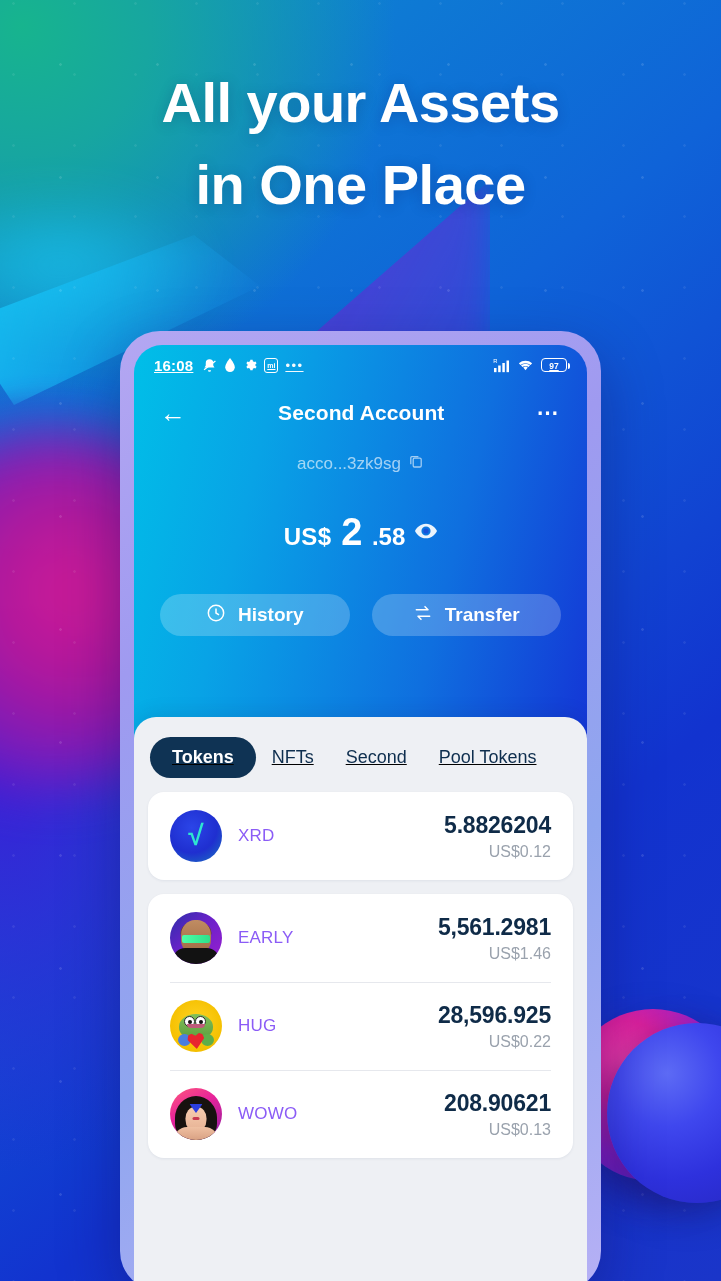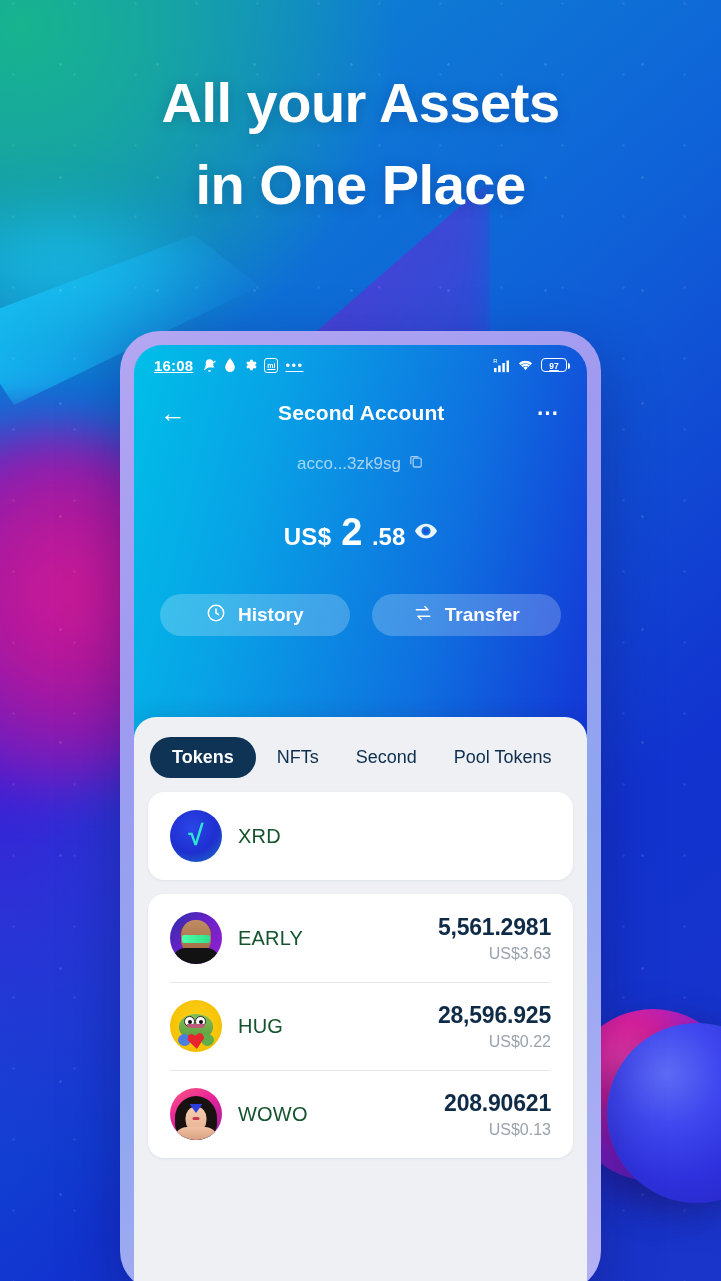--- a/index.html
+++ b/index.html
@@ -150,21 +150,21 @@
   }
 
   
   .sheet {
     position:absolute; left:0; right:0; bottom:0; top:372px;
     background:#eef0f4;
     border-radius:22px 22px 0 0;
     padding:14px 14px 0 14px;
     box-shadow:0 -4px 18px rgba(10,30,90,.12);
   }
-  .tabs { display:flex; align-items:center; gap:5px; padding:6px 2px 14px 2px; }
+  .tabs { display:flex; align-items:center; padding:6px 2px 14px 2px;text-decoration:underline; }
   .tab {
     font-size:18px; color:#0e2e4e; padding:10px 16px; border-radius:22px;
     white-space:nowrap;
   }
   .tab.active { background:#0f3354; color:#fff; font-weight:bold; padding:10px 22px; }
 
   
   .token-card {
     background:#fff; border-radius:16px; margin-bottom:14px;
     box-shadow:0 1px 3px rgba(18,40,90,.07);
@@ -174,21 +174,21 @@
     display:flex; align-items:center; padding:18px 22px; gap:16px; position:relative;
   }
   .token-row + .token-row::before {
     content:""; position:absolute; left:22px; right:22px; top:0; height:1px;
     background:#e6e8ed;
   }
   .t-icon {
     width:52px; height:52px; border-radius:50%; flex:0 0 52px;
     position:relative; overflow:hidden;
   }
-  .t-symbol { font-size:20px; color:#14532d; flex:1; letter-spacing:.2px; }
+  .t-symbol { font-size:17px; color:#8b5cf6; flex:1; letter-spacing:.2px; }
   .t-right { text-align:right; }
   .t-amount { font-size:23px; font-weight:bold; color:#0f2b48; letter-spacing:-.2px; }
   .t-fiat { font-size:16px; color:#9aa2ad; margin-top:4px; }
 
   
   .ic-xrd { background:radial-gradient(circle at 42% 34%, #2b45e8 0%, #1f2fd0 55%, #16b8b0 140%); }
   .ic-xrd .radical {
     position:absolute; inset:0; display:flex; align-items:center; justify-content:center;
     color:#2ee6d0; font-size:28px; font-weight:bold; line-height:1;
   }
@@ -388,35 +388,39 @@
         <span class="tab">Second</span>
         <span class="tab">Pool Tokens</span>
       </div>
 
       <div class="token-card">
         <div class="token-row">
           <span class="t-icon ic-xrd">
             <span class="radical">√</span>
           </span>
           <span class="t-symbol">XRD</span>
+          <span class="t-right">
+            <div class="t-amount">5.8826204</div>
+            <div class="t-fiat">US$0.12</div>
+          </span>
         </div>
       </div>
 
       <div class="token-card">
         <div class="token-row">
           <span class="t-icon ic-early">
             <span class="hair"></span>
               <span class="face"></span>
               <span class="shades"></span>
               <span class="body"></span>
           </span>
           <span class="t-symbol">EARLY</span>
           <span class="t-right">
             <div class="t-amount">5,561.2981</div>
-            <div class="t-fiat">US$3.63</div>
+            <div class="t-fiat">US$1.46</div>
           </span>
         </div>
 
         <div class="token-row">
           <span class="t-icon ic-hug">
             <span class="pepe-head"></span>
               <span class="eye-l"></span>
               <span class="eye-r"></span>
             <span class="mouth"></span>
               <span class="arm-l"></span>

